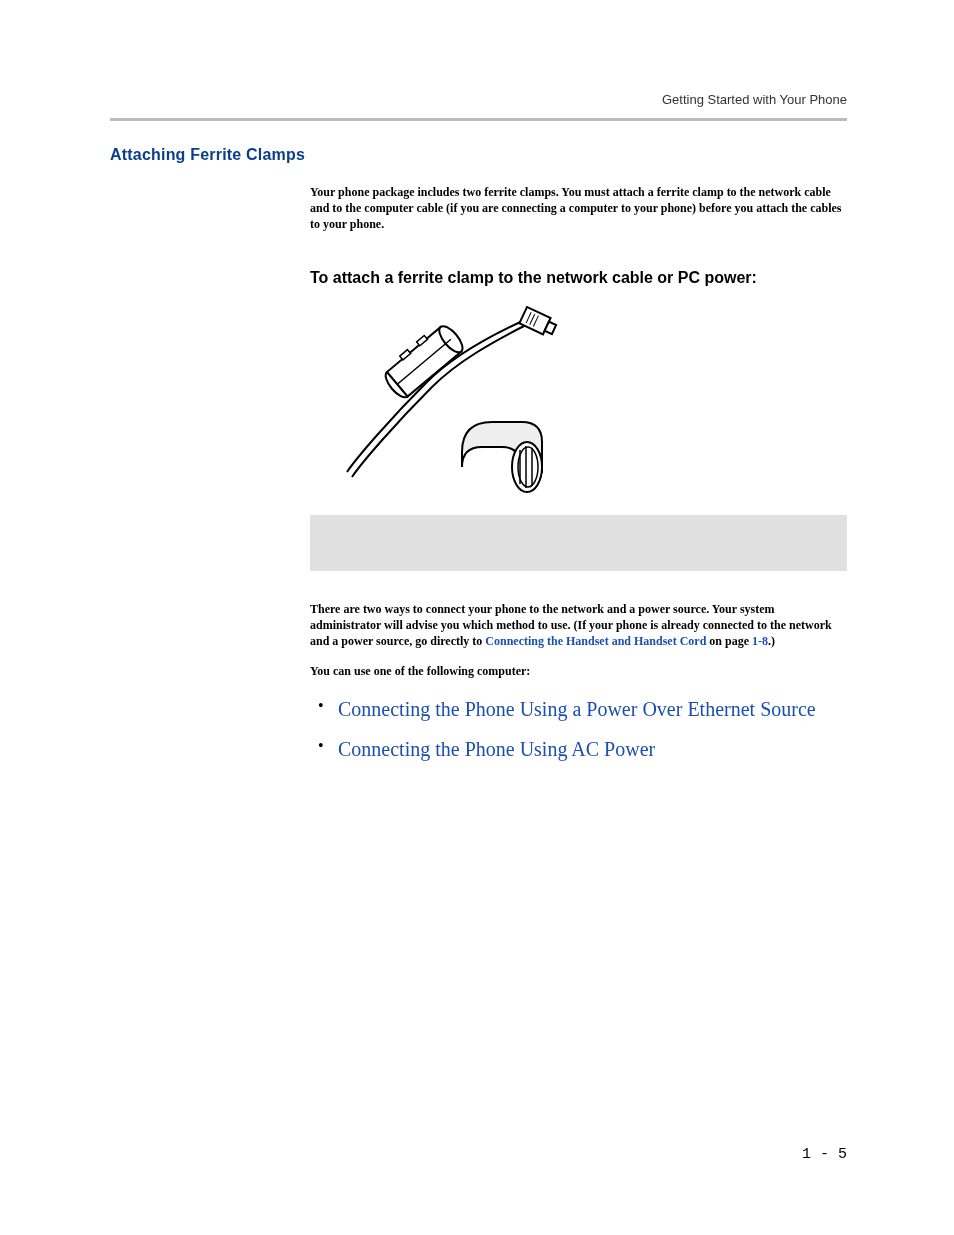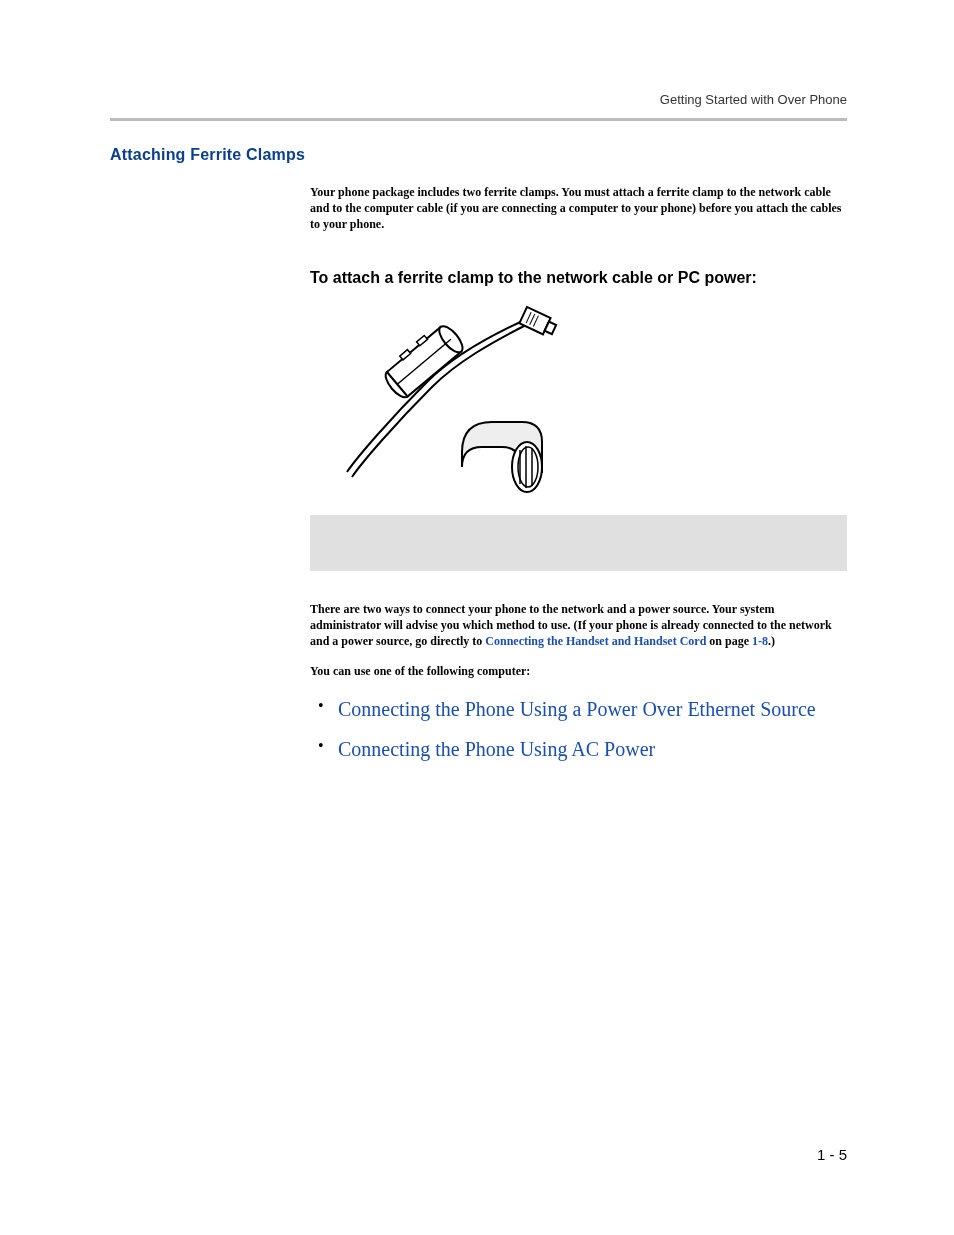--- a/index.html
+++ b/index.html
@@ -93,30 +93,30 @@
     left: 8px;
     top: 0;
     color: #000;
     font-size: 16px;
   }
   .page-num {
     position: absolute;
     right: 107px;
     bottom: 72px;
     font-size: 15px;
-    font-family: Liberation Sans, sans-serif;
+    font-family: Liberation Mono, monospace;
   }
   svg { display: block; }
 </style>
 </head>
 <body>
 
 <div class="page">
 
-  <div class="running-head">Getting Started with Over Phone</div>
+  <div class="running-head">Getting Started with Your Phone</div>
   <div class="top-rule"></div>
 
   <div class="content">
 
     <div class="h2">Attaching Ferrite Clamps</div>
 
     <div class="body-block">
       <p class="para">Your phone package includes two ferrite clamps. You must attach a ferrite clamp to the network cable and to the computer cable (if you are connecting a computer to your phone) before you attach the cables to your phone.</p>
 
       <div class="subhead">To attach a ferrite clamp to the network cable or PC power:</div>

